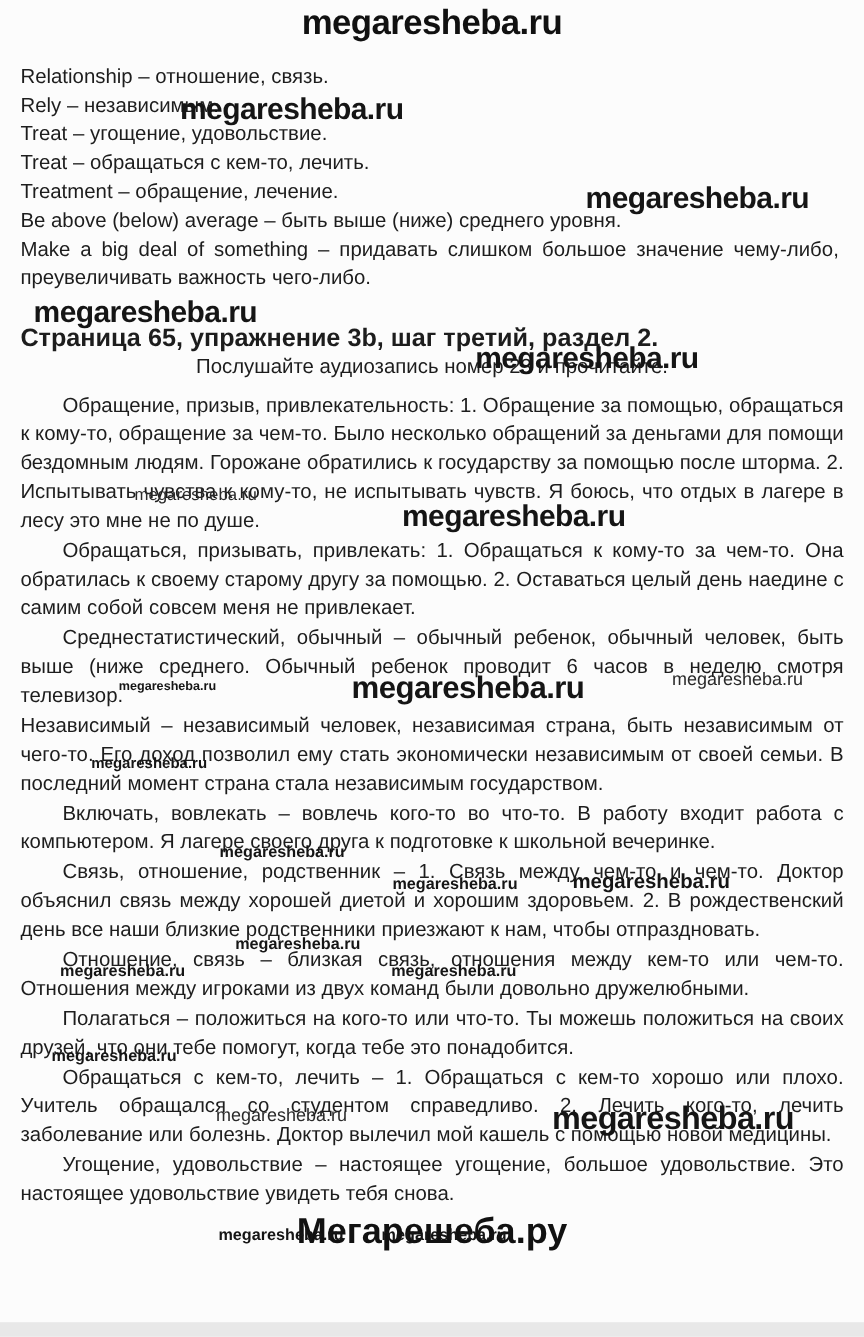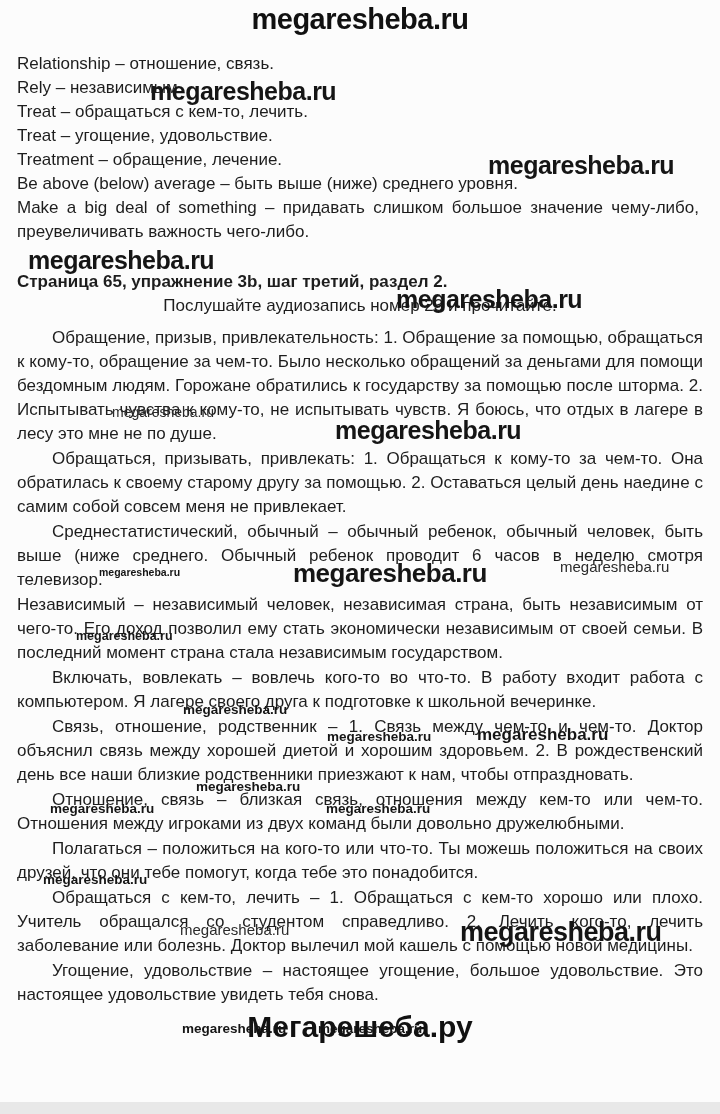--- a/index.html
+++ b/index.html
@@ -24,21 +24,21 @@
   }
   .vocab {
     margin: 16px 21px 0 17px;
     font-size: 17px;
     line-height: 24px;
     text-align: justify;
   }
   .vocab-item { margin: 0; }
   .section-heading {
     margin: 26px 17px 0 17px;
-    font-size: 17px;
+    font-size: 21px;
     line-height: 24px;
     font-weight: 700;
   }
   .instruction {
     margin: 0 17px;
     font-size: 17px;
     line-height: 24px;
     text-align: center;
   }
   .content {
@@ -78,22 +78,22 @@
 </head>
 <body>
 
 <div class="page">
 
   <div class="site-title">megaresheba.ru</div>
 
   <div class="vocab">
     <div class="vocab-item">Relationship – отношение, связь.</div>
     <div class="vocab-item">Rely – независимым.</div>
+    <div class="vocab-item">Treat – угощение, удовольствие.</div>
     <div class="vocab-item">Treat – обращаться с кем-то, лечить.</div>
-    <div class="vocab-item">Treat – угощение, удовольствие.</div>
     <div class="vocab-item">Treatment – обращение, лечение.</div>
     <div class="vocab-item">Be above (below) average – быть выше (ниже) среднего уровня.</div>
     <div class="vocab-item">Make a big deal of something – придавать слишком большое значение чему-либо, преувеличивать важность чего-либо.</div>
   </div>
 
   <div class="section-heading">Страница 65, упражнение 3b, шаг третий, раздел 2.</div>
   <div class="instruction">Послушайте аудиозапись номер 23 и прочитайте.</div>
 
   <div class="content">
     <p>Обращение, призыв, привлекательность: 1. Обращение за помощью, обращаться к кому-то, обращение за чем-то. Было несколько обращений за деньгами для помощи бездомным людям. Горожане обратились к государству за помощью после шторма. 2. Испытывать чувства к кому-то, не испытывать чувств. Я боюсь, что отдых в лагере в лесу это мне не по душе.</p>

